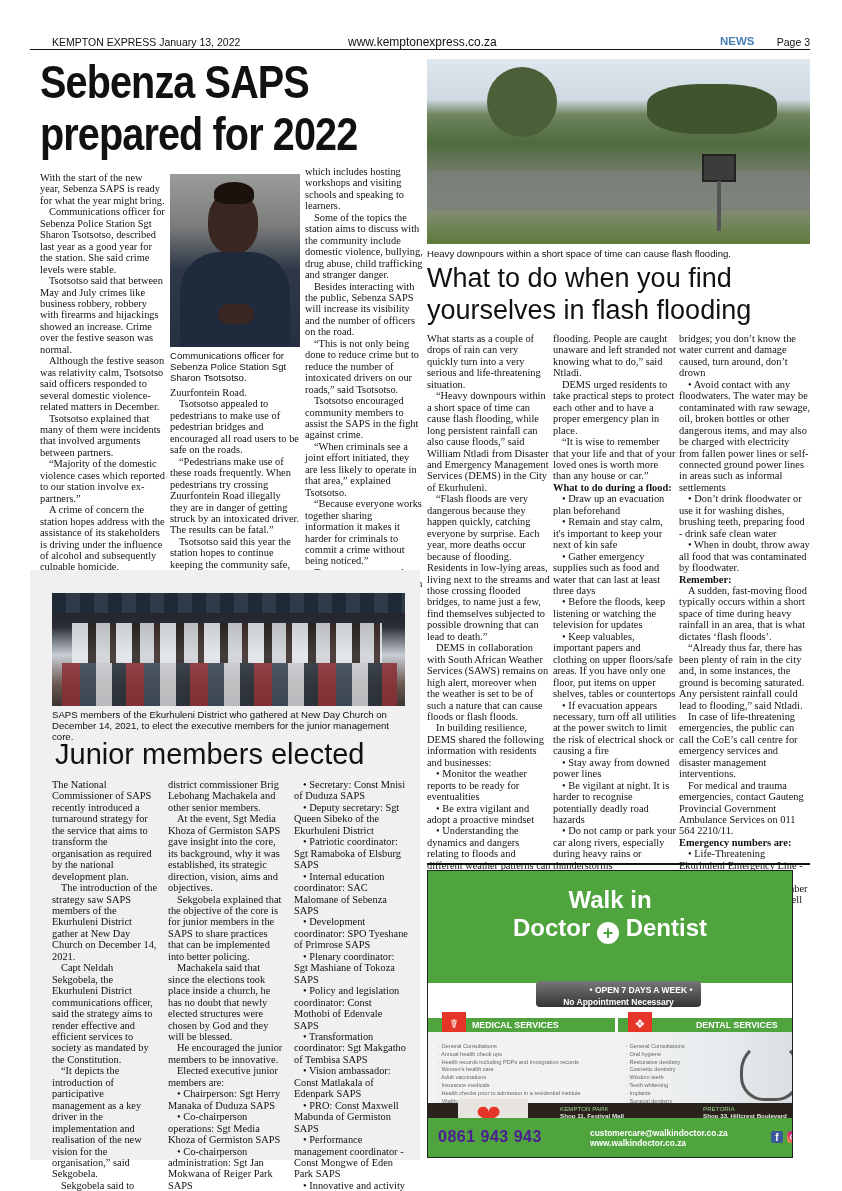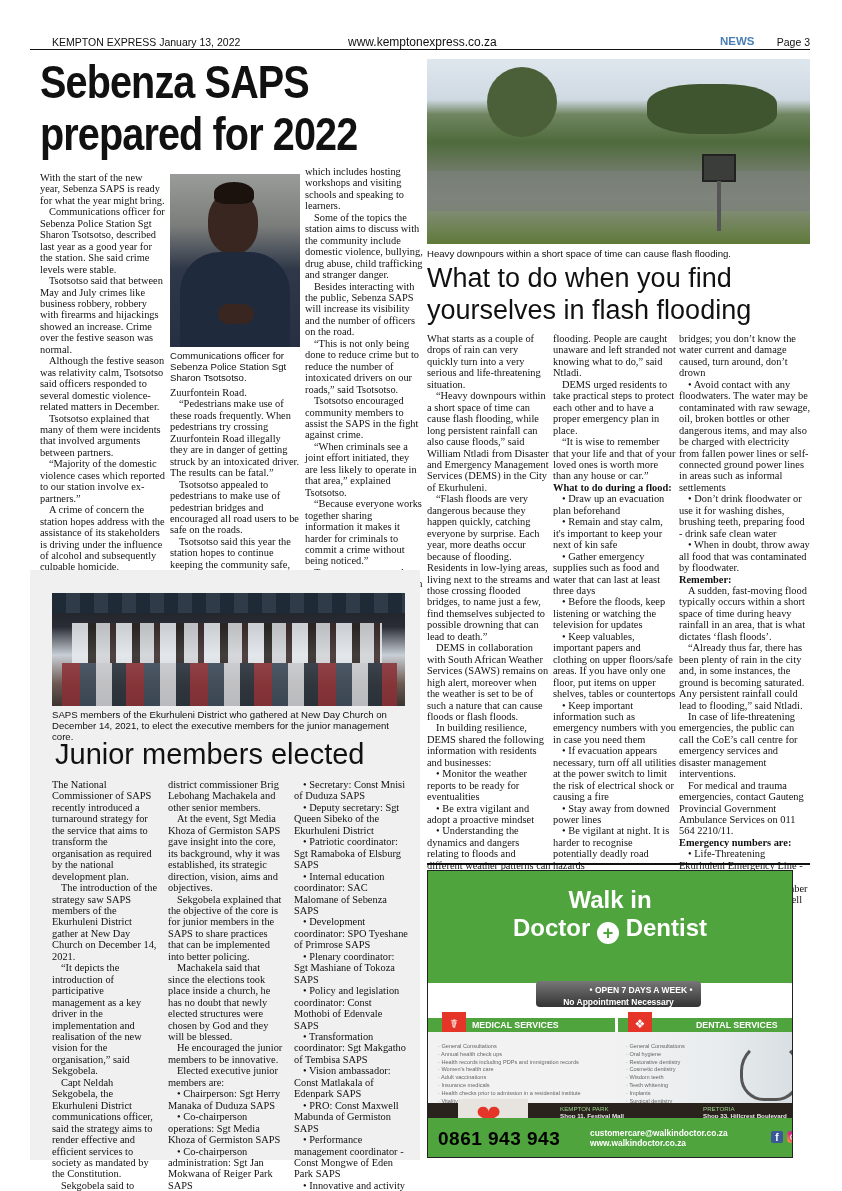--- a/index.html
+++ b/index.html
@@ -58,22 +58,22 @@
 <div class="abs photo" style="left:170px; top:174px; width:130px; height:173px; background:linear-gradient(180deg,#9a9c9a 0%,#7b7d7b 30%,#2f3848 55%,#263042 100%);">
   <div style="position:absolute;left:38px;top:18px;width:50px;height:62px;border-radius:45%;background:#3a2620;"></div>
   <div style="position:absolute;left:44px;top:8px;width:40px;height:22px;border-radius:50% 50% 30% 30%;background:#1b120e;"></div>
   <div style="position:absolute;left:10px;top:78px;width:110px;height:95px;border-radius:40px 40px 0 0;background:#1f2a3c;"></div>
   <div style="position:absolute;left:48px;top:130px;width:36px;height:20px;border-radius:10px;background:#3a2620;"></div>
 </div>
 <div class="abs caption" style="left:170px; top:350px; width:130px;">Communications officer for Sebenza Police Station Sgt Sharon Tsotsotso.</div>
 
 <div class="abs col" style="left:170px; top:387px; width:130px;">
     <p class="noi">Zuurfontein Road.</p>
+    <p>Tsotsotso appealed to pedestrians to make use of pedestrian bridges and encouraged all road users to be safe on the roads.</p>
     <p>“Pedestrians make use of these roads frequently. When pedestrians try crossing Zuurfontein Road illegally they are in danger of getting struck by an intoxicated driver. The results can be fatal.”</p>
-    <p>Tsotsotso appealed to pedestrians to make use of pedestrian bridges and encouraged all road users to be safe on the roads.</p>
     <p>Tsotsotso said this year the station hopes to continue keeping the community safe, reduce crime statistics and give back to the community,</p>
   </div>
 
 <div class="abs col" style="left:305px; top:166px; width:118px;">
     <p class="noi">which includes hosting workshops and visiting schools and speaking to learners.</p>
     <p>Some of the topics the station aims to discuss with the community include domestic violence, bullying, drug abuse, child trafficking and stranger danger.</p>
     <p>Besides interacting with the public, Sebenza SAPS will increase its visibility and the number of officers on the road.</p>
     <p>“This is not only being done to reduce crime but to reduce the number of intoxicated drivers on our roads,” said Tsotsotso.</p>
     <p>Tsotsotso encouraged community members to assist the SAPS in the fight against crime.</p>
     <p>“When criminals see a joint effort initiated, they are less likely to operate in that area,” explained Tsotsotso.</p>
@@ -106,21 +106,20 @@
 <div class="abs col" style="left:553px; top:333px; width:124px;">
     <p class="noi">flooding. People are caught unaware and left stranded not knowing what to do,” said Ntladi.</p>
     <p>DEMS urged residents to take practical steps to protect each other and to have a proper emergency plan in place.</p>
     <p>“It is wise to remember that your life and that of your loved ones is worth more than any house or car.”</p>
     <p class="b">What to do during a flood:</p>
     <p>• Draw up an evacuation plan beforehand</p>
     <p>• Remain and stay calm, it's important to keep your next of kin safe</p>
     <p>• Gather emergency supplies such as food and water that can last at least three days</p>
     <p>• Before the floods, keep listening or watching the television for updates</p>
     <p>• Keep valuables, important papers and clothing on upper floors/safe areas. If you have only one floor, put items on upper shelves, tables or countertops</p>
-    <p>• Keep important information such as emergency numbers with you in case you need them</p>
     <p>• If evacuation appears necessary, turn off all utilities at the power switch to limit the risk of electrical shock or causing a fire</p>
     <p>• Stay away from downed power lines</p>
     <p>• Be vigilant at night. It is harder to recognise potentially deadly road hazards</p>
     <p>• Do not camp or park your car along rivers, especially during heavy rains or thunderstorms</p>
     <p>• Avoid driving or walking through flooded areas and</p>
   </div>
 <div class="abs col" style="left:679px; top:333px; width:131px;">
     <p class="noi">bridges; you don’t know the water current and damage caused, turn around, don’t drown</p>
     <p>• Avoid contact with any floodwaters. The water may be contaminated with raw sewage, oil, broken bottles or other dangerous items, and may also be charged with electricity from fallen power lines or self-connected ground power lines in areas such as informal settlements</p>
     <p>• Don’t drink floodwater or use it for washing dishes, brushing teeth, preparing food - drink safe clean water</p>
@@ -142,22 +141,22 @@
   <div style="position:absolute;left:0;top:0;width:353px;height:20px;background:repeating-linear-gradient(90deg,#1e2a36 0 14px,#2f3b48 14px 28px);"></div>
   <div style="position:absolute;left:20px;top:30px;width:310px;height:40px;background:repeating-linear-gradient(90deg,#e8ecf0 0 16px,#2a2420 16px 24px,#d7d9dc 24px 38px,#3a2a28 38px 44px);opacity:.85;"></div>
   <div style="position:absolute;left:10px;top:70px;width:335px;height:43px;background:repeating-linear-gradient(90deg,#8a2f34 0 18px,#3c4a5a 18px 34px,#cfd2d6 34px 50px,#27303a 50px 64px);opacity:.85;"></div>
 </div>
 <div class="abs caption" style="left:52px; top:709px; width:360px;">SAPS members of the Ekurhuleni District who gathered at New Day Church on December 14, 2021, to elect the executive members for the junior management core.</div>
 <div class="abs headline3">Junior members elected</div>
 
 <div class="abs col" style="left:52px; top:779px; width:106px;">
     <p class="noi">The National Commissioner of SAPS recently introduced a turnaround strategy for the service that aims to transform the organisation as required by the national development plan.</p>
     <p>The introduction of the strategy saw SAPS members of the Ekurhuleni District gather at New Day Church on December 14, 2021.</p>
+    <p>Capt Neldah Sekgobela, the Ekurhuleni District communications officer, said the strategy aims to render effective and efficient services to society as mandated by the Constitution.</p>
     <p>“It depicts the introduction of participative management as a key driver in the implementation and realisation of the new vision for the organisation,” said Sekgobela.</p>
-    <p>Capt Neldah Sekgobela, the Ekurhuleni District communications officer, said the strategy aims to render effective and efficient services to society as mandated by the Constitution.</p>
     <p>Sekgobela said to support the initiative, SAPS members gathered at the church to elect executive members for the junior management core.</p>
   </div>
 <div class="abs col" style="left:168px; top:779px; width:116px;">
     <p class="noi">district commissioner Brig Lebohang Machakela and other senior members.</p>
     <p>At the event, Sgt Media Khoza of Germiston SAPS gave insight into the core, its background, why it was established, its strategic direction, vision, aims and objectives.</p>
     <p>Sekgobela explained that the objective of the core is for junior members in the SAPS to share practices that can be implemented into better policing.</p>
     <p>Machakela said that since the elections took place inside a church, he has no doubt that newly elected structures were chosen by God and they will be blessed.</p>
     <p>He encouraged the junior members to be innovative.</p>
     <p>Elected executive junior members are:</p>
     <p>• Chairperson: Sgt Herry Manaka of Duduza SAPS</p>
@@ -233,21 +232,21 @@
     </div>
     <div style="position:absolute;left:275px;top:2px;font-size:6.2px;line-height:7.2px;color:#e9e9e9;">
       <div style="color:#9ccf8a;">PRETORIA</div>
       <div style="font-weight:bold;">Shop 33, Hillcrest Boulevard</div>
       <div style="font-weight:bold;">Shopping Centre</div>
       <div>012 362 0056</div>
     </div>
   </div>
 
   <div class="ad-bottom">
-    <div style="position:absolute;left:10px;top:10px;color:#000000;font-weight:bold;font-size:19px;letter-spacing:0.5px;">0861 943 943</div>
+    <div style="position:absolute;left:10px;top:10px;color:#4c1d95;font-weight:bold;font-size:16px;letter-spacing:0.5px;">0861 943 943</div>
     <div style="position:absolute;left:162px;top:10px;color:#fff;font-weight:bold;font-size:8.4px;line-height:10px;">
       <div>customercare@walkindoctor.co.za</div>
       <div>www.walkindoctor.co.za</div>
     </div>
     <div style="position:absolute;left:343px;top:13px;width:12px;height:12px;background:#3b5998;color:#fff;font-size:10px;line-height:13px;text-align:center;font-weight:bold;border-radius:2px;">f</div>
     <div style="position:absolute;left:359px;top:13px;width:12px;height:12px;border-radius:4px;background:linear-gradient(45deg,#f9a23a,#d12f7b,#7a3bc9);">
       <div style="position:absolute;left:3px;top:3px;width:6px;height:6px;border:1.3px solid #fff;border-radius:50%;"></div>
     </div>
   </div>
 </div>

